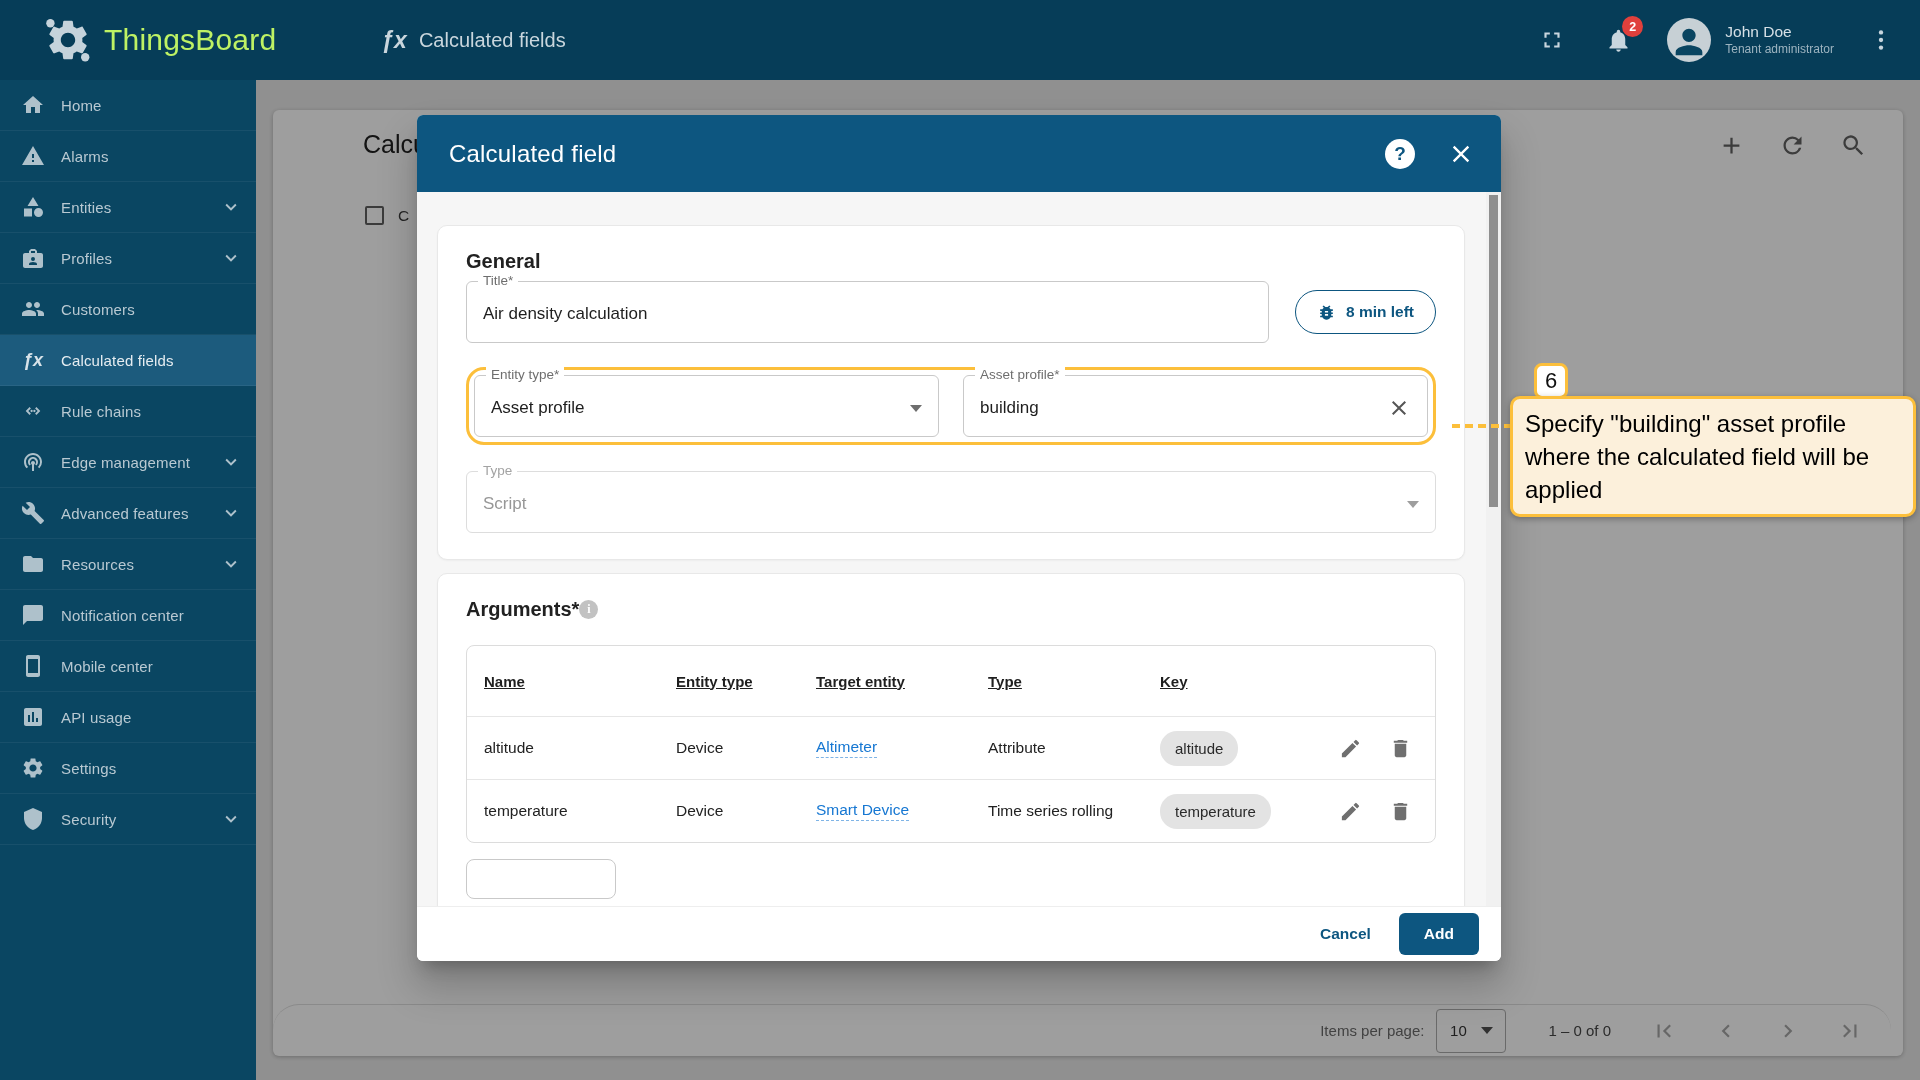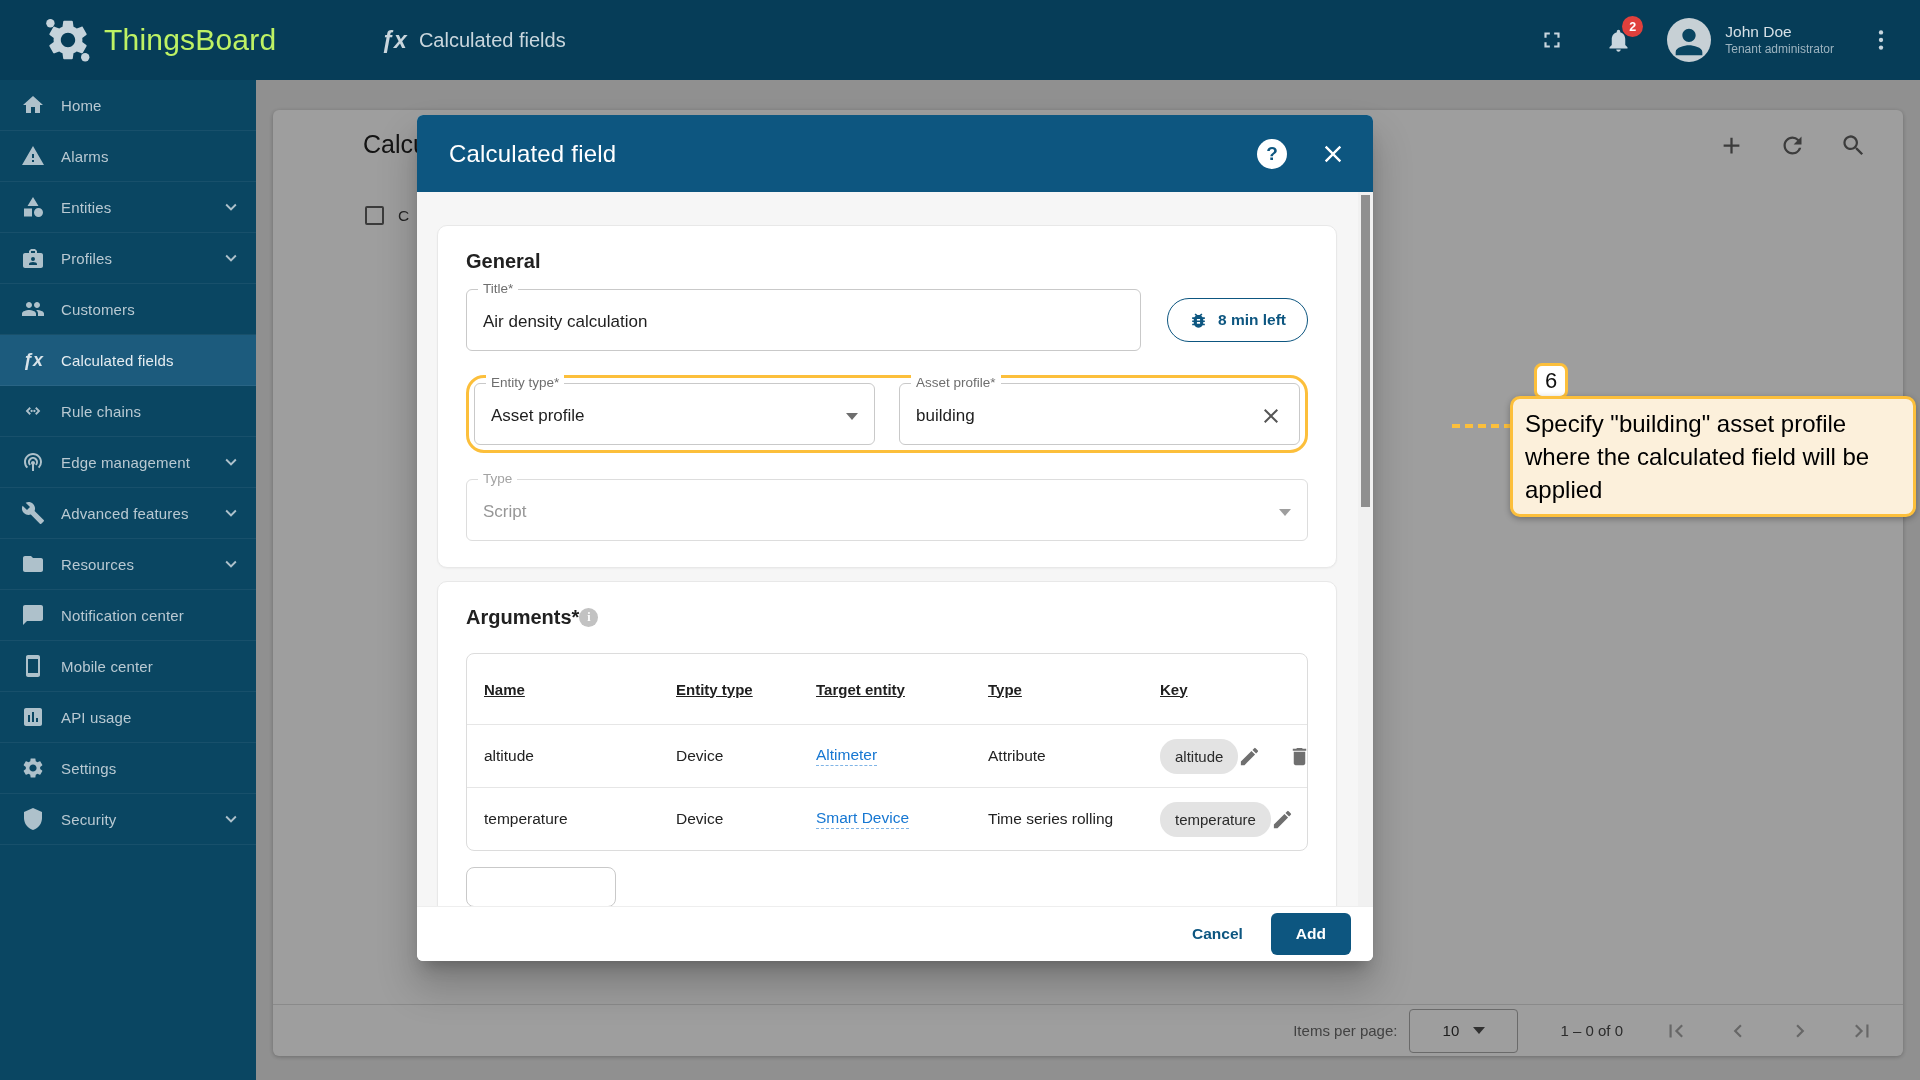--- a/index.html
+++ b/index.html
@@ -58,56 +58,56 @@
   .content-card {
     position:absolute; left:17px; right:17px; top:30px; bottom:24px;
     background:#fff; border-radius:6px; box-shadow:0 1px 4px rgba(0,0,0,.25);
   }
   .page-title { position:absolute; left:90px; top:20px; font-size:25px; font-weight:500; color:#212121; white-space:nowrap; }
   .card-actions { position:absolute; right:36px; top:22px; display:flex; gap:34px; }
   .card-actions .icon-btn { color:#616161; width:27px; height:27px; }
   .table-check { position:absolute; left:92px; top:96px; width:19px; height:19px; border:2px solid #5F5F5F; border-radius:2px; background:transparent; cursor:pointer; }
   .col-header-partial { position:absolute; left:125px; top:97px; font-size:15.5px; font-weight:500; color:#3C3C3C; }
   .card-paginator {
-    position:absolute; left:0; right:0; bottom:0; height:52px; border-top:1px solid #DFDFDF;
-    display:flex; align-items:center; justify-content:flex-end; padding-right:28px; color:#5F5F5F;
+    position:absolute; left:0; right:12px; bottom:0; height:52px; border-top:1px solid #DFDFDF;
+    display:flex; align-items:center; justify-content:flex-end; padding-right:28px; color:#5F5F5F;border-radius:26px;
   }
   .ipp-label { font-size:15px; color:#6B6B6B; margin-right:12px; }
   .ipp-select {
-    width:109px; height:44px; border:1px solid #ABABAB; border-radius:4px; background:#fff;
+    width:70px; height:44px; border:1px solid #ABABAB; border-radius:4px; background:#fff;
     display:flex; align-items:center; justify-content:center; gap:14px; cursor:pointer;
   }
   .ipp-value { font-size:15px; color:#333; }
   .sel-caret { width:0; height:0; border-left:6px solid transparent; border-right:6px solid transparent; border-top:7px solid #4F4F4F; }
   .range-label { font-size:15px; color:#474747; margin:0 40px 0 42px; }
   .pager { display:flex; gap:36px; }
   .pager .icon-btn { width:26px; height:26px; color:#A6A6A6; }
 
   
   .scrim { position:absolute; left:256px; top:80px; right:0; bottom:0; background:rgba(0,0,0,.38); z-index:10; }
 
   
   .dialog {
-    position:absolute; left:417px; top:115px; width:956px; height:846px; z-index:20;
+    position:absolute; left:417px; top:115px; width:1084px; height:846px; z-index:20;
     background:#F6F6F6; border-radius:6px; overflow:hidden;
     box-shadow:0 11px 15px -7px rgba(0,0,0,.25), 0 24px 38px 3px rgba(0,0,0,.2);
   }
   .dlg-header { position:absolute; left:0; right:0; top:0; height:77px; background:#0D5680; display:flex; align-items:center; padding:0 26px 0 32px; }
   .dlg-title { color:#fff; font-size:24px; font-weight:500; flex:1; letter-spacing:.2px; }
   .help-btn { width:30px; height:30px; border-radius:50%; background:#fff; color:#0D5680; font-size:19px; font-weight:700; border:none; cursor:pointer; display:flex; align-items:center; justify-content:center; margin-right:32px; }
   .close-btn { width:28px; height:28px; color:#fff; }
   .close-btn svg { width:28px; height:28px; fill:currentColor; }
   .dlg-body { position:absolute; left:0; right:0; top:77px; bottom:55px; overflow:hidden; padding:33px 36px 0 20px; }
   .dlg-card { background:#fff; border:1px solid #E8E8E8; border-radius:10px; box-shadow:0 1px 2px rgba(0,0,0,.04); padding:24px 28px 26px; }
   .dlg-card + .dlg-card { margin-top:13px; }
   .section-title { font-size:20px; font-weight:700; color:#212121; }
   .args-title-row { display:flex; align-items:center; }
   .info-icon { width:19px; height:19px; border-radius:50%; background:#C2C2C2; color:#fff; font-size:12px; font-weight:700; display:flex; align-items:center; justify-content:center; font-family:"Liberation Serif", serif; }
 
-  .title-row { display:flex; align-items:center; gap:26px; margin-top:16px; }
+  .title-row { display:flex; align-items:center; gap:26px; margin-top:8px; }
   .mfield { position:relative; height:62px; background:#fff; border:1px solid #C9C9C9; border-radius:6px; display:flex; align-items:center; padding:4px 16px 0; cursor:text; }
   .mfield .flabel { position:absolute; top:-9px; left:11px; background:#fff; padding:0 5px; font-size:13.5px; color:#6E6E6E; white-space:nowrap; }
   .fvalue { font-size:17px; color:#1E1E1E; white-space:nowrap; }
   .grow { flex:1; }
   .caret { width:0; height:0; border-left:6px solid transparent; border-right:6px solid transparent; border-top:7px solid #6E6E6E; margin-left:auto; }
   .clear-btn { margin-left:auto; width:24px; height:24px; color:#555; background:none; border:none; cursor:pointer; }
   .clear-btn svg { width:24px; height:24px; fill:currentColor; }
   .mfield.disabled { border-color:#DDD; cursor:default; }
   .mfield.disabled .flabel { color:#A3A3A3; }
   .mfield.disabled .fvalue { color:#979797; }

